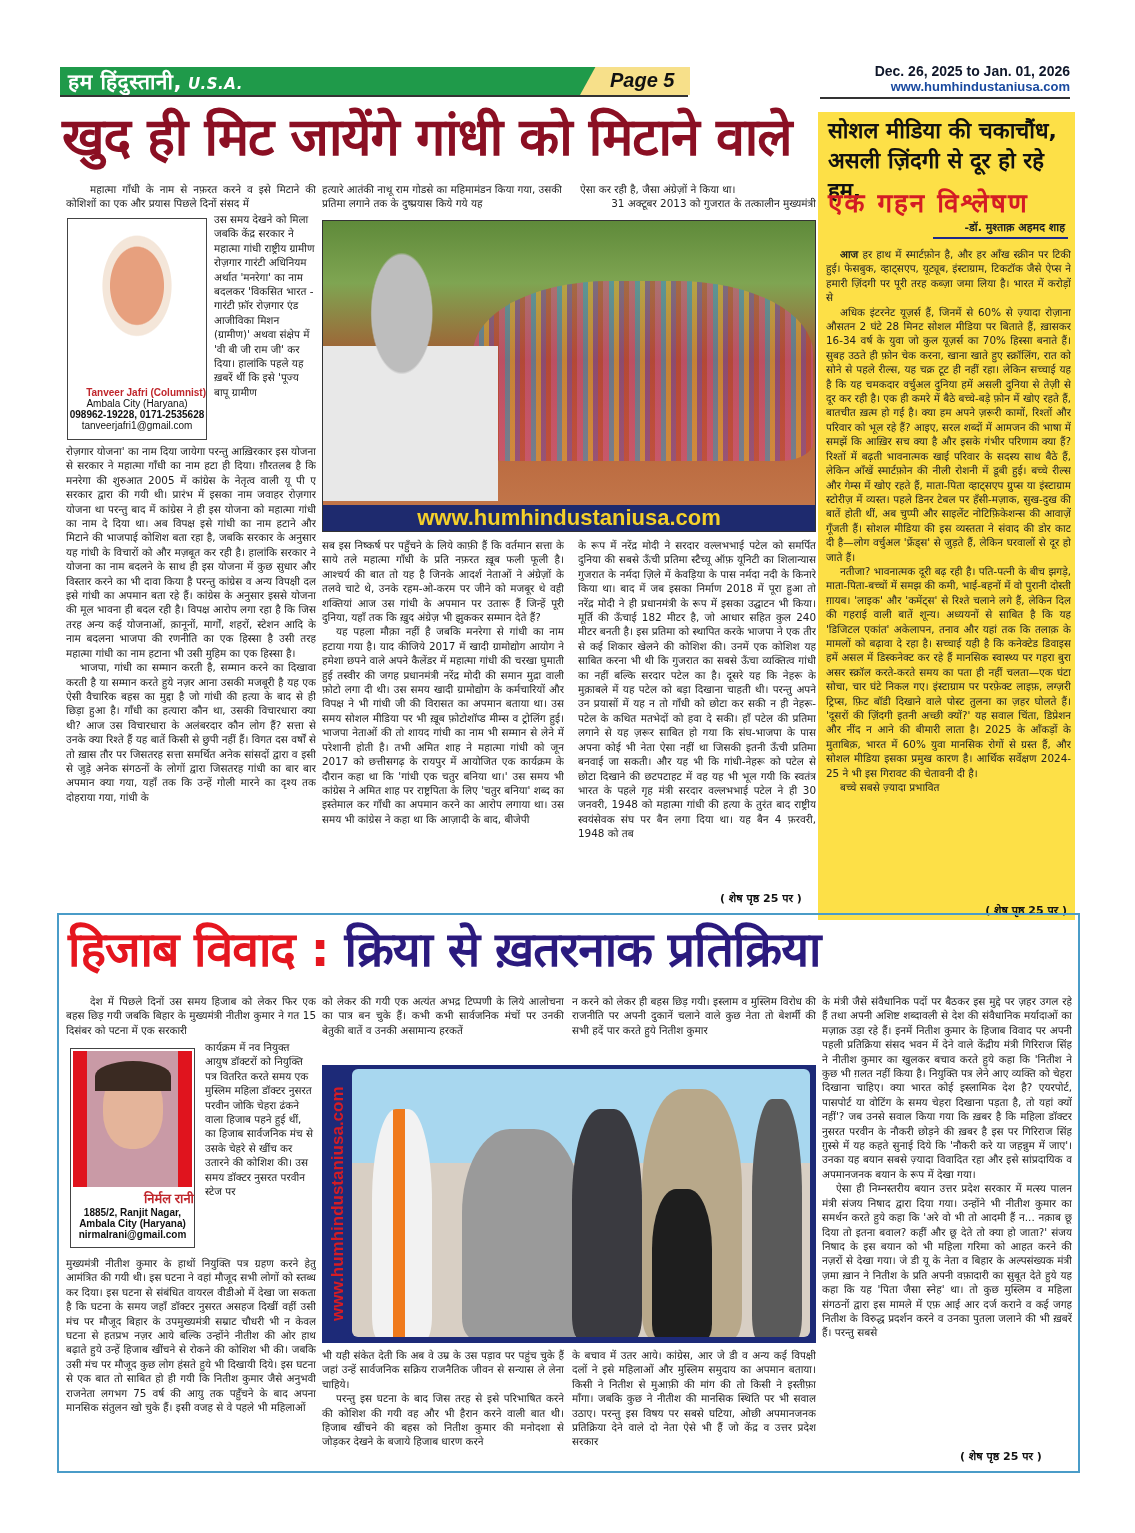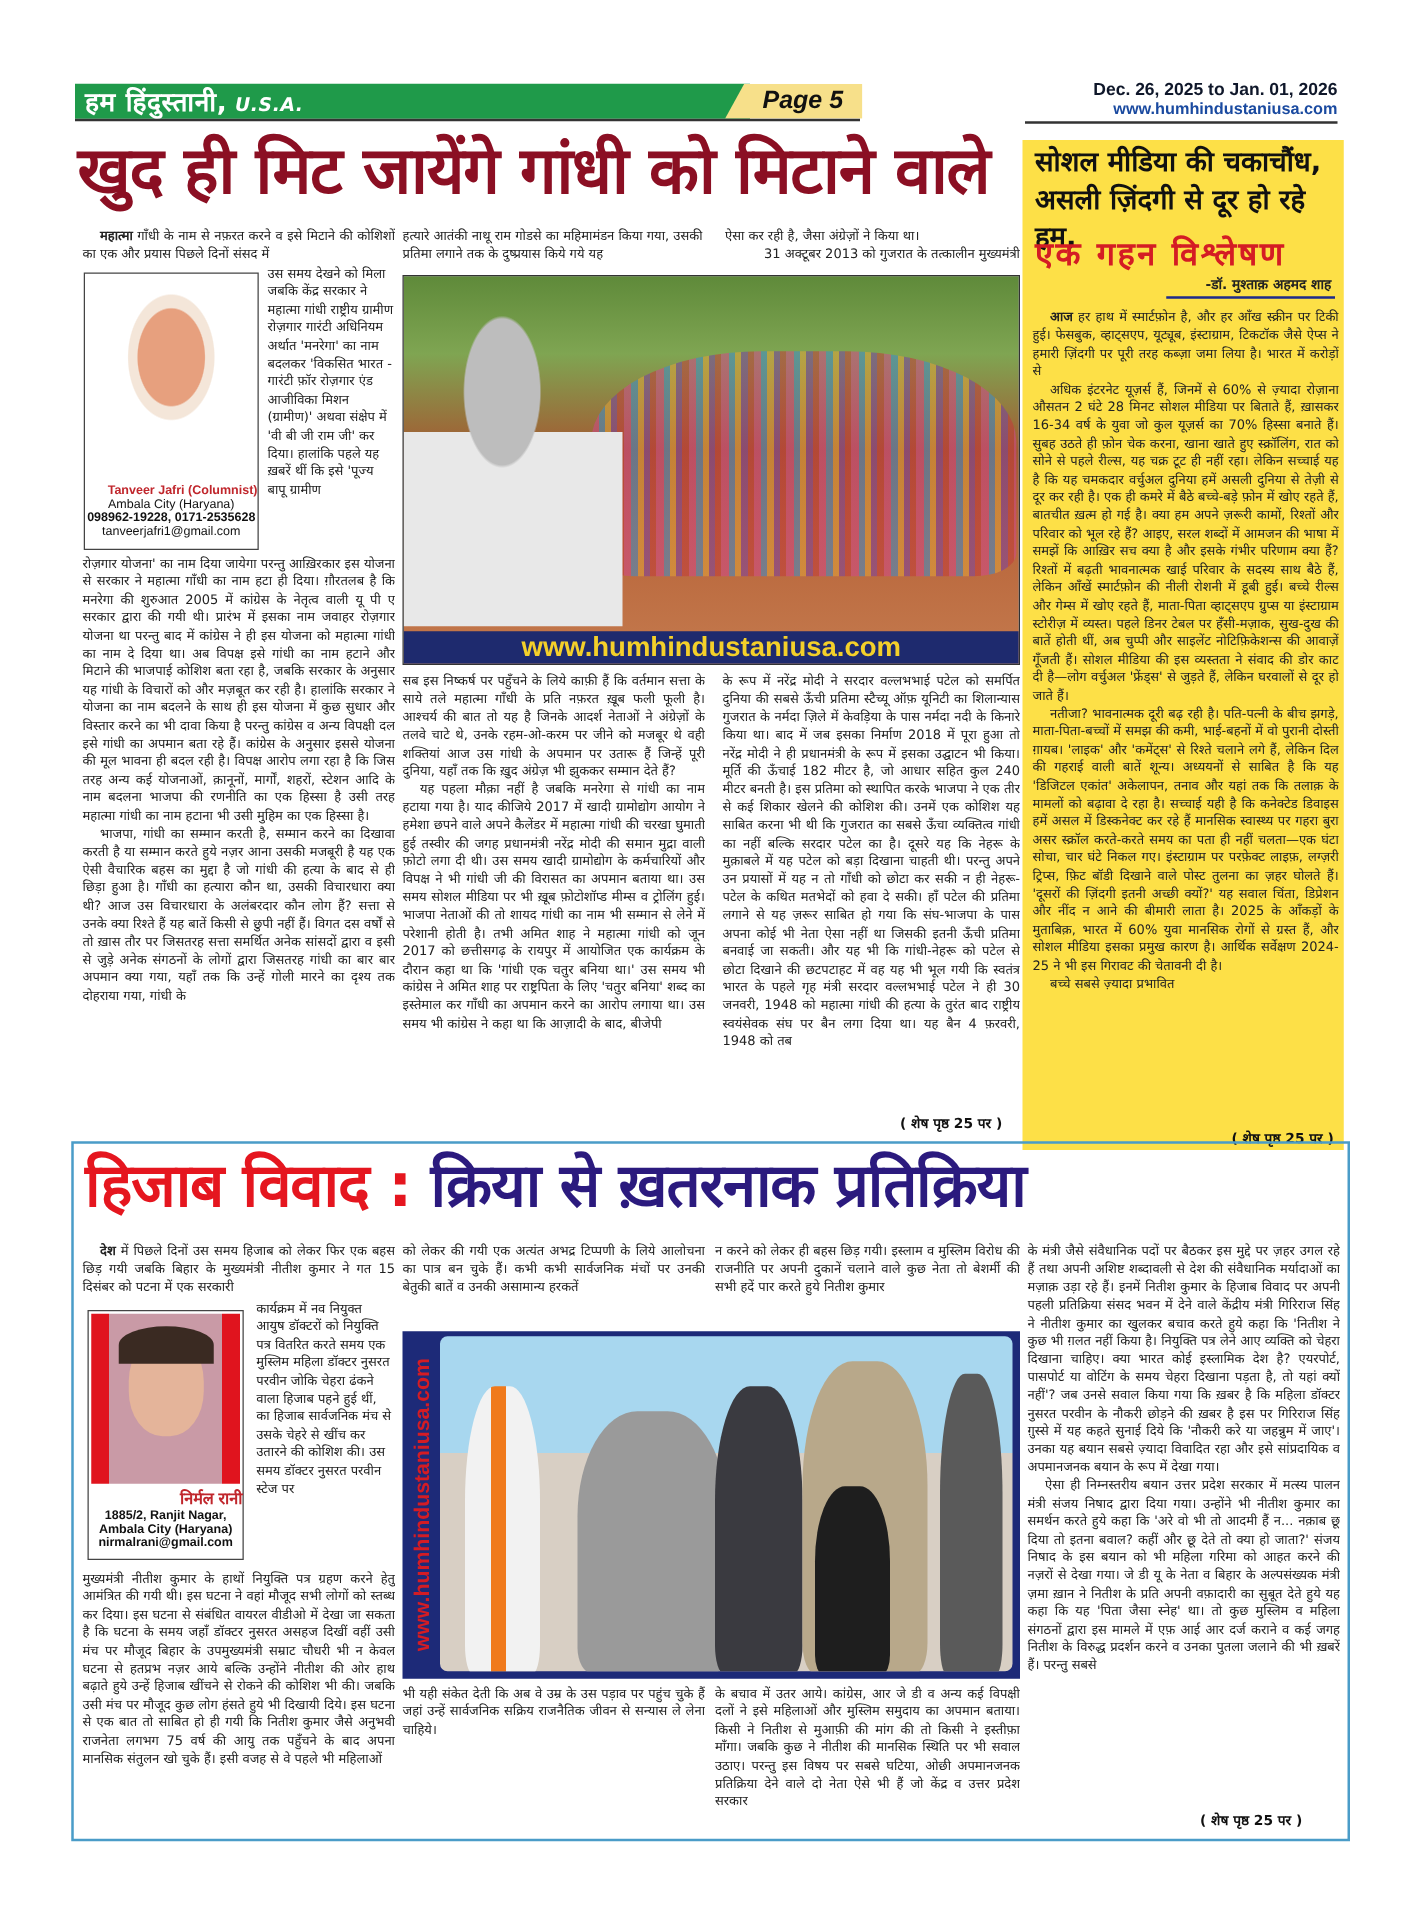--- a/index.html
+++ b/index.html
@@ -28,21 +28,21 @@
   .side-h2 { position: absolute; left: 10px; top: 72px; width: 245px; font-size: 26px; font-weight: bold; color: #d41c24; letter-spacing: 2px; }
   .side-author { position: absolute; right: 10px; top: 107px; font-size: 11px; font-weight: bold; color: #222; }
   .side-rule { position: absolute; left: 115px; top: 125px; width: 135px; height: 2px; background: #1e2a8a; }
   .side-text { position: absolute; left: 8px; top: 135px; width: 245px; height: 665px; font-size: 10.4px; line-height: 14.4px; text-align: justify; color: #222; overflow: hidden; }
   .side-text p { text-indent: 14px; }
   .side-more { position: absolute; right: 8px; top: 790px; font-size: 11px; font-weight: bold; }
 
   
   .col { position: absolute; font-size: 10.4px; line-height: 14.4px; text-align: justify; color: #222; overflow: hidden; }
   .col p { text-indent: 14px; }
-  .col b { font-weight: bold; }
+  .col b { font-weight: normal; margin-left: 10px; }
 
   .author-box { position: absolute; border: 1px solid #444; background: #fff; }
   .photo { position: absolute; overflow: hidden; }
   .author-name { font-size: 10px; font-weight: bold; color: #c0262c; text-align: right; font-family: "Liberation Sans", sans-serif; }
   .author-line { font-size: 10px; color: #111; text-align: center; font-family: "Liberation Sans", sans-serif; line-height: 11px; }
 
   .more-link { position: absolute; font-size: 11px; font-weight: bold; color: #111; }
 
   
   .top-photo { position: absolute; left: 322px; top: 220px; width: 494px; height: 312px; background: linear-gradient(180deg, #5f8a3a 0%, #7fa552 20%, #a35a32 45%, #b8653a 65%, #c47a4e 100%); overflow: hidden; border: 1px solid #333; }
@@ -192,20 +192,21 @@
     <div class="person" style="left:110px; top:60px; width:120px; height:210px; background:#9a9a9a;"></div>
     <div class="person" style="left:220px; top:40px; width:70px; height:230px; background:#3a3a40;"></div>
     <div class="person" style="left:290px; top:20px; width:100px; height:250px; background:#b8a88a;"></div>
     <div class="person" style="left:300px; top:120px; width:60px; height:150px; background:#1e1e1e;"></div>
     <div class="person" style="left:400px; top:30px; width:50px; height:240px; background:#5a5a5a;"></div>
   </div>
 </div>
 
 <div class="col" style="left:322px; top:1348px; width:242px; height:120px;">
   <p style="text-indent:0">भी यही संकेत देती कि अब वे उम्र के उस पड़ाव पर पहुंच चुके हैं जहां उन्हें सार्वजनिक सक्रिय राजनैतिक जीवन से सन्यास ले लेना चाहिये।</p>
+  <p>परन्तु इस घटना के बाद जिस तरह से इसे परिभाषित करने की कोशिश की गयी वह और भी हैरान करने वाली बात थी। हिजाब खींचने की बहस को नितीश कुमार की मनोदशा से जोड़कर देखने के बजाये हिजाब धारण करने</p>
 </div>
 <div class="col" style="left:572px; top:1348px; width:244px; height:120px;">
   <p style="text-indent:0">के बचाव में उतर आये। कांग्रेस, आर जे डी व अन्य कई विपक्षी दलों ने इसे महिलाओं और मुस्लिम समुदाय का अपमान बताया। किसी ने नितीश से मुआफ़ी की मांग की तो किसी ने इस्तीफ़ा माँगा। जबकि कुछ ने नीतीश की मानसिक स्थिति पर भी सवाल उठाए। परन्तु इस विषय पर सबसे घटिया, ओछी अपमानजनक प्रतिक्रिया देने वाले दो नेता ऐसे भी हैं जो केंद्र व उत्तर प्रदेश सरकार</p>
 </div>
 
 <div class="col" style="left:822px; top:994px; width:250px; height:452px;">
   <p style="text-indent:0">के मंत्री जैसे संवैधानिक पदों पर बैठकर इस मुद्दे पर ज़हर उगल रहे हैं तथा अपनी अशिष्ट शब्दावली से देश की संवैधानिक मर्यादाओं का मज़ाक़ उड़ा रहे हैं। इनमें नितीश कुमार के हिजाब विवाद पर अपनी पहली प्रतिक्रिया संसद भवन में देने वाले केंद्रीय मंत्री गिरिराज सिंह ने नीतीश कुमार का खुलकर बचाव करते हुये कहा कि 'नितीश ने कुछ भी ग़लत नहीं किया है। नियुक्ति पत्र लेने आए व्यक्ति को चेहरा दिखाना चाहिए। क्या भारत कोई इस्लामिक देश है? एयरपोर्ट, पासपोर्ट या वोटिंग के समय चेहरा दिखाना पड़ता है, तो यहां क्यों नहीं'? जब उनसे सवाल किया गया कि ख़बर है कि महिला डॉक्टर नुसरत परवीन के नौकरी छोड़ने की ख़बर है इस पर गिरिराज सिंह ग़ुस्से में यह कहते सुनाई दिये कि 'नौकरी करे या जहन्नुम में जाए'। उनका यह बयान सबसे ज़्यादा विवादित रहा और इसे सांप्रदायिक व अपमानजनक बयान के रूप में देखा गया।</p>
   <p>ऐसा ही निम्नस्तरीय बयान उत्तर प्रदेश सरकार में मत्स्य पालन मंत्री संजय निषाद द्वारा दिया गया। उन्होंने भी नीतीश कुमार का समर्थन करते हुये कहा कि 'अरे वो भी तो आदमी हैं न... नक़ाब छू दिया तो इतना बवाल? कहीं और छू देते तो क्या हो जाता?' संजय निषाद के इस बयान को भी महिला गरिमा को आहत करने की नज़रों से देखा गया। जे डी यू के नेता व बिहार के अल्पसंख्यक मंत्री ज़मा ख़ान ने नितीश के प्रति अपनी वफ़ादारी का सुबूत देते हुये यह कहा कि यह 'पिता जैसा स्नेह' था। तो कुछ मुस्लिम व महिला संगठनों द्वारा इस मामले में एफ़ आई आर दर्ज कराने व कई जगह नितीश के विरुद्ध प्रदर्शन करने व उनका पुतला जलाने की भी ख़बरें हैं। परन्तु सबसे</p>
 </div>
 <div class="more-link" style="left:960px; top:1448px;">( शेष पृष्ठ 25 पर )</div>

